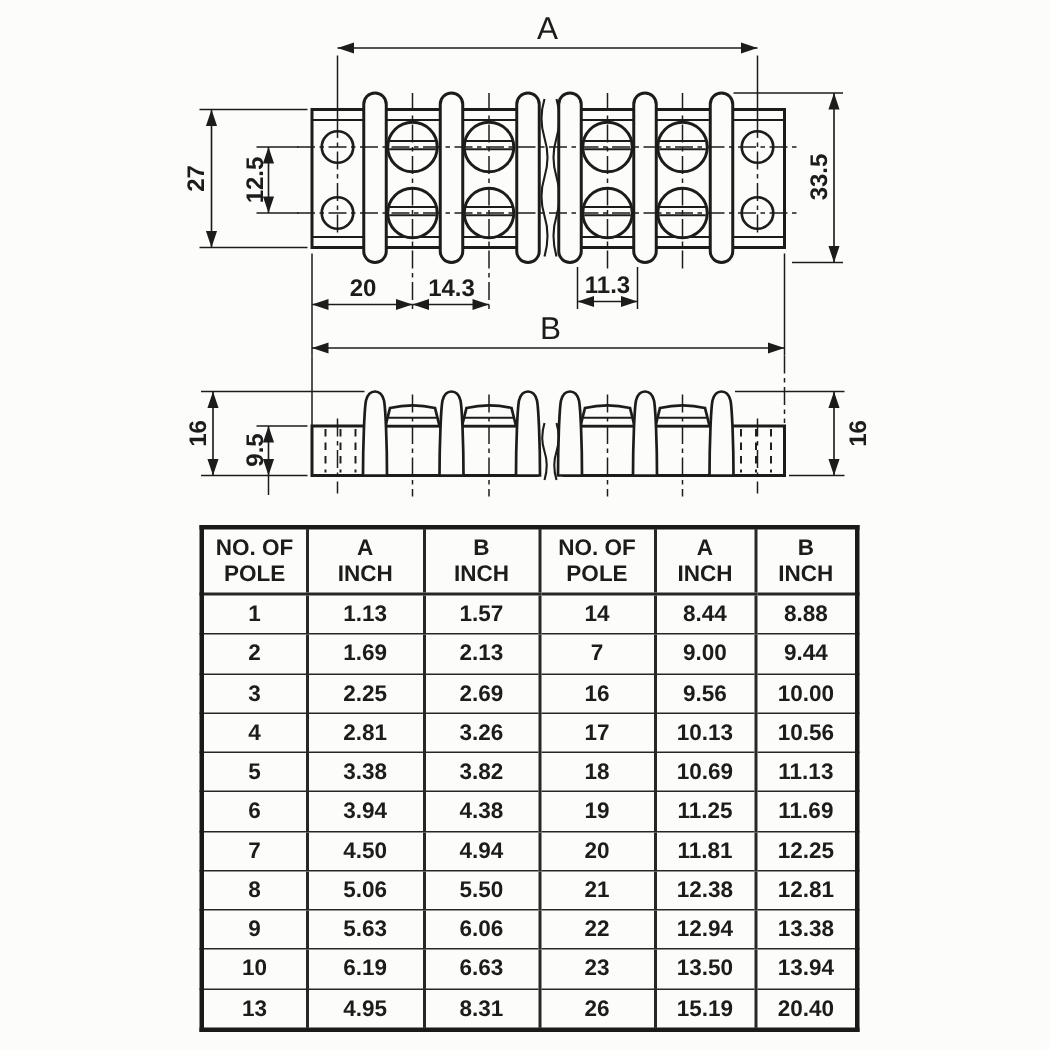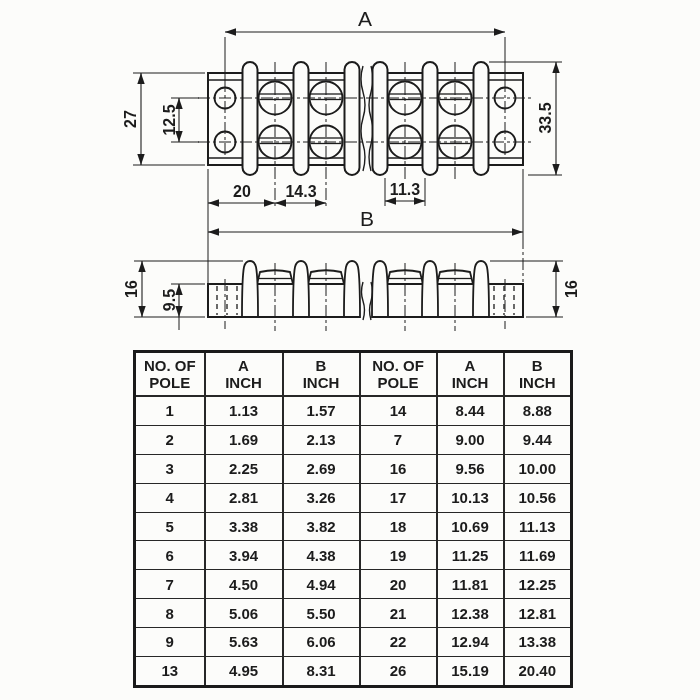--- a/index.html
+++ b/index.html
@@ -361,20 +361,28 @@
           </tr>
           <tr>
             <td>9</td>
             <td>5.63</td>
             <td>6.06</td>
             <td>22</td>
             <td>12.94</td>
             <td>13.38</td>
           </tr>
           <tr>
+            <td>10</td>
+            <td>6.19</td>
+            <td>6.63</td>
+            <td>23</td>
+            <td>13.50</td>
+            <td>13.94</td>
+          </tr>
+          <tr>
             <td>13</td>
             <td>4.95</td>
             <td>8.31</td>
             <td>26</td>
             <td>15.19</td>
             <td>20.40</td>
           </tr>
         </tbody>
     </table>
   </div>

